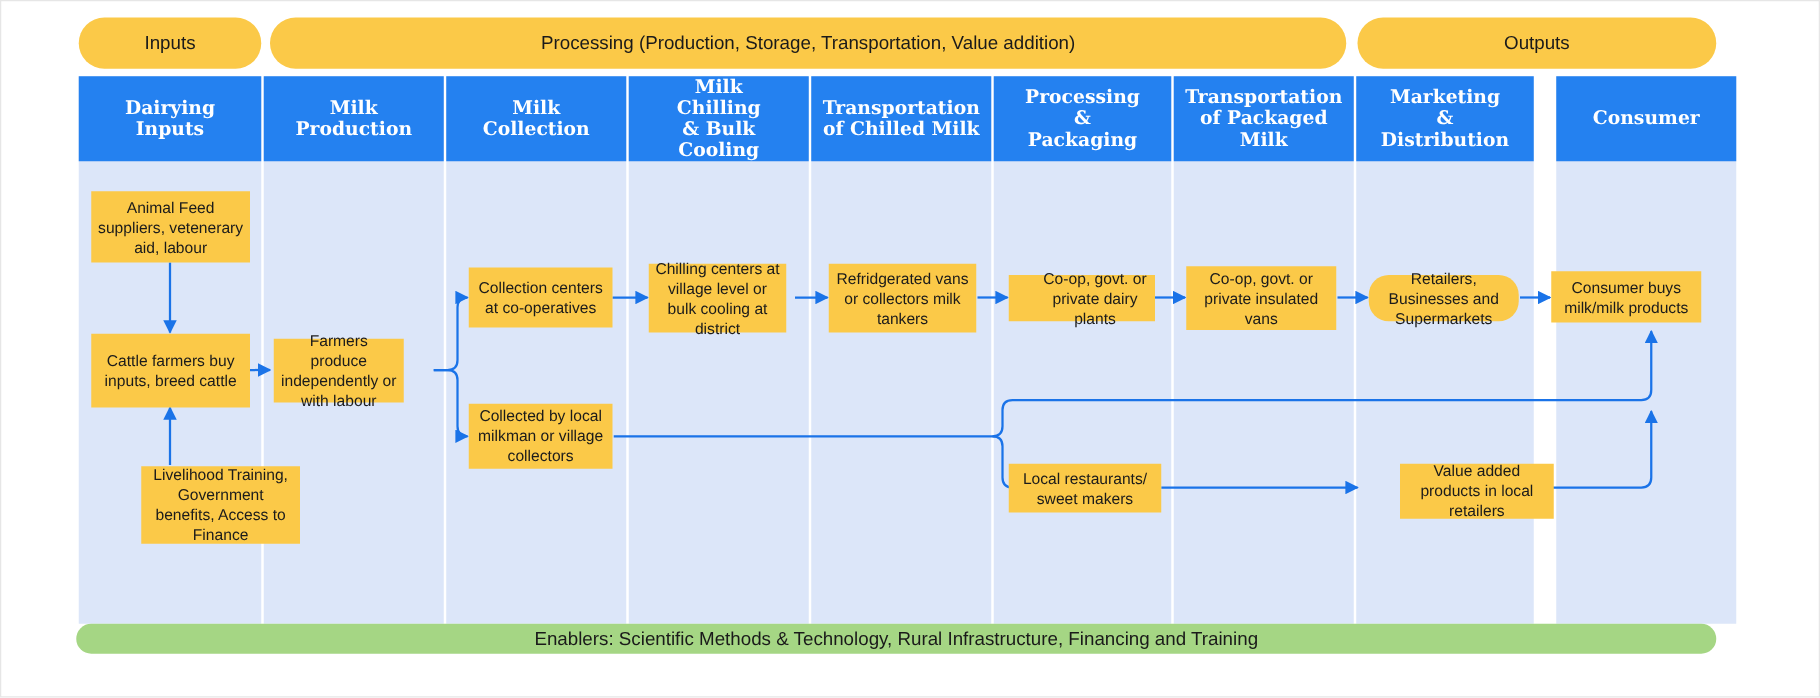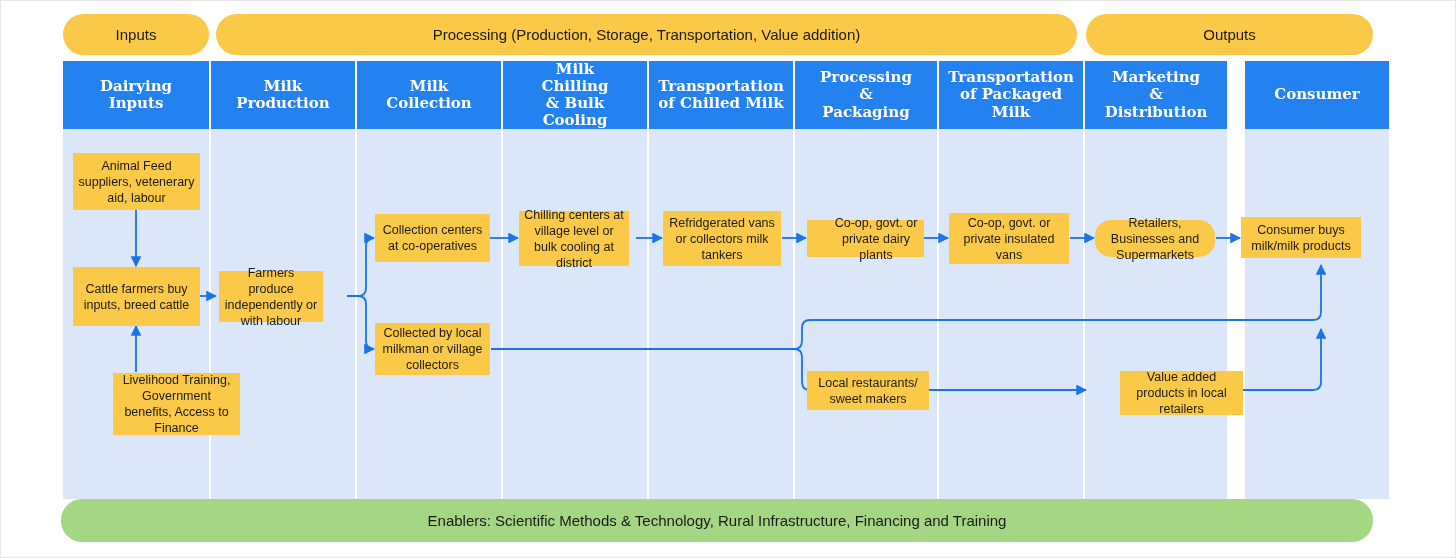--- a/index.html
+++ b/index.html
@@ -59,21 +59,21 @@
     line-height:1.28;
     padding:4px 5px;
     box-sizing:border-box;
     z-index:3;
   }
   
   .conn{position:absolute;z-index:2;}
   
   #enablers{
     position:absolute;
-    left:60px;top:498px;width:1312px;height:43px;
+    left:60px;top:498px;width:1312px;height:24px;
     background:#a5d684;
     border-radius:21px;
     display:flex;align-items:center;justify-content:center;
     color:#1a1a1a;font-size:15px;
   }
 </style>
 </head>
 <body>
 
 <div id="frame">

